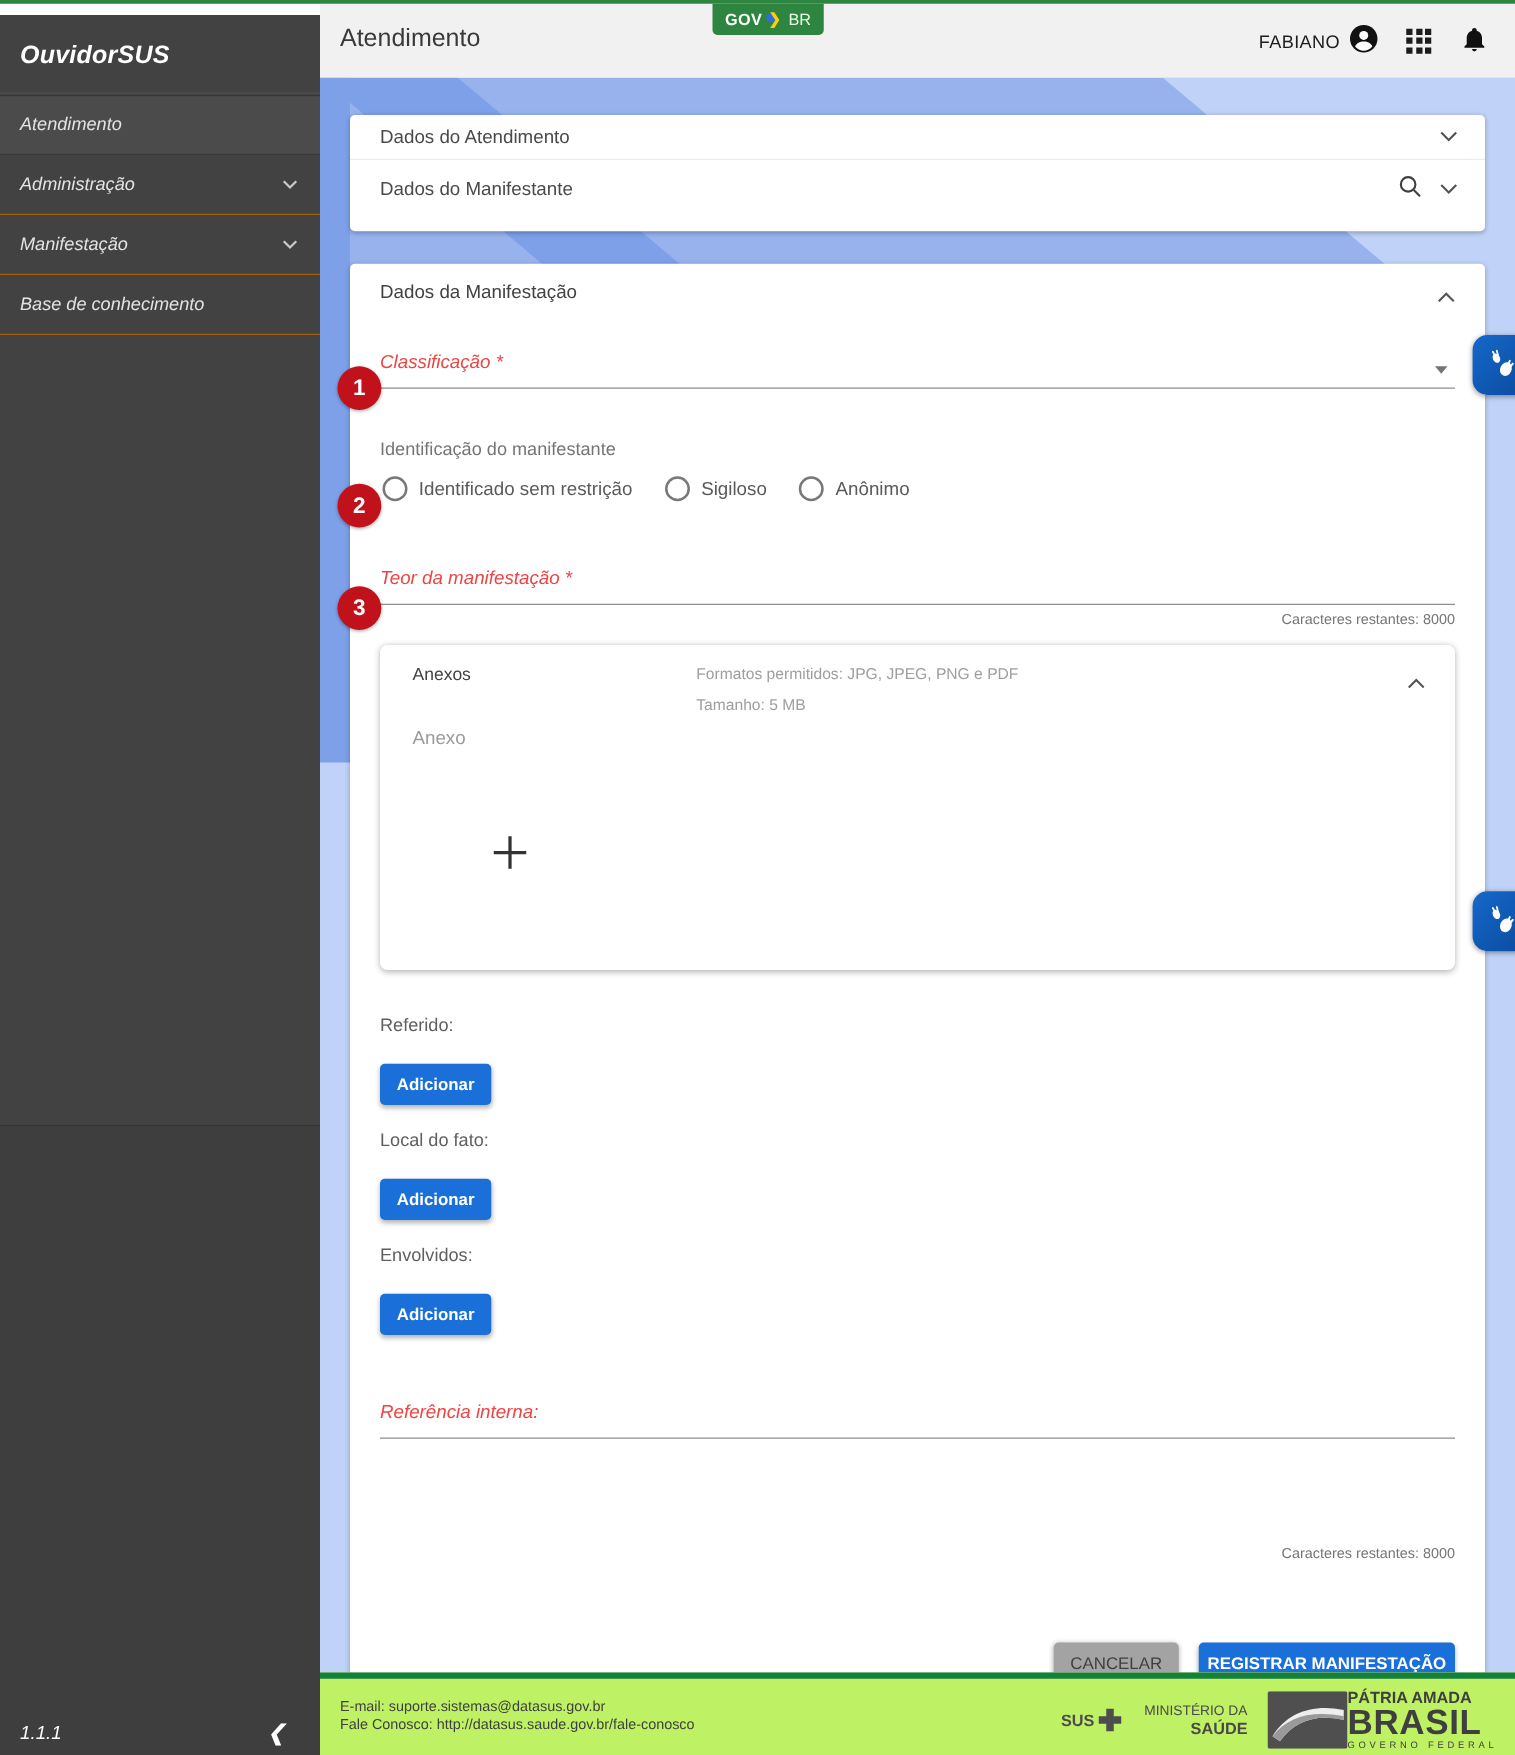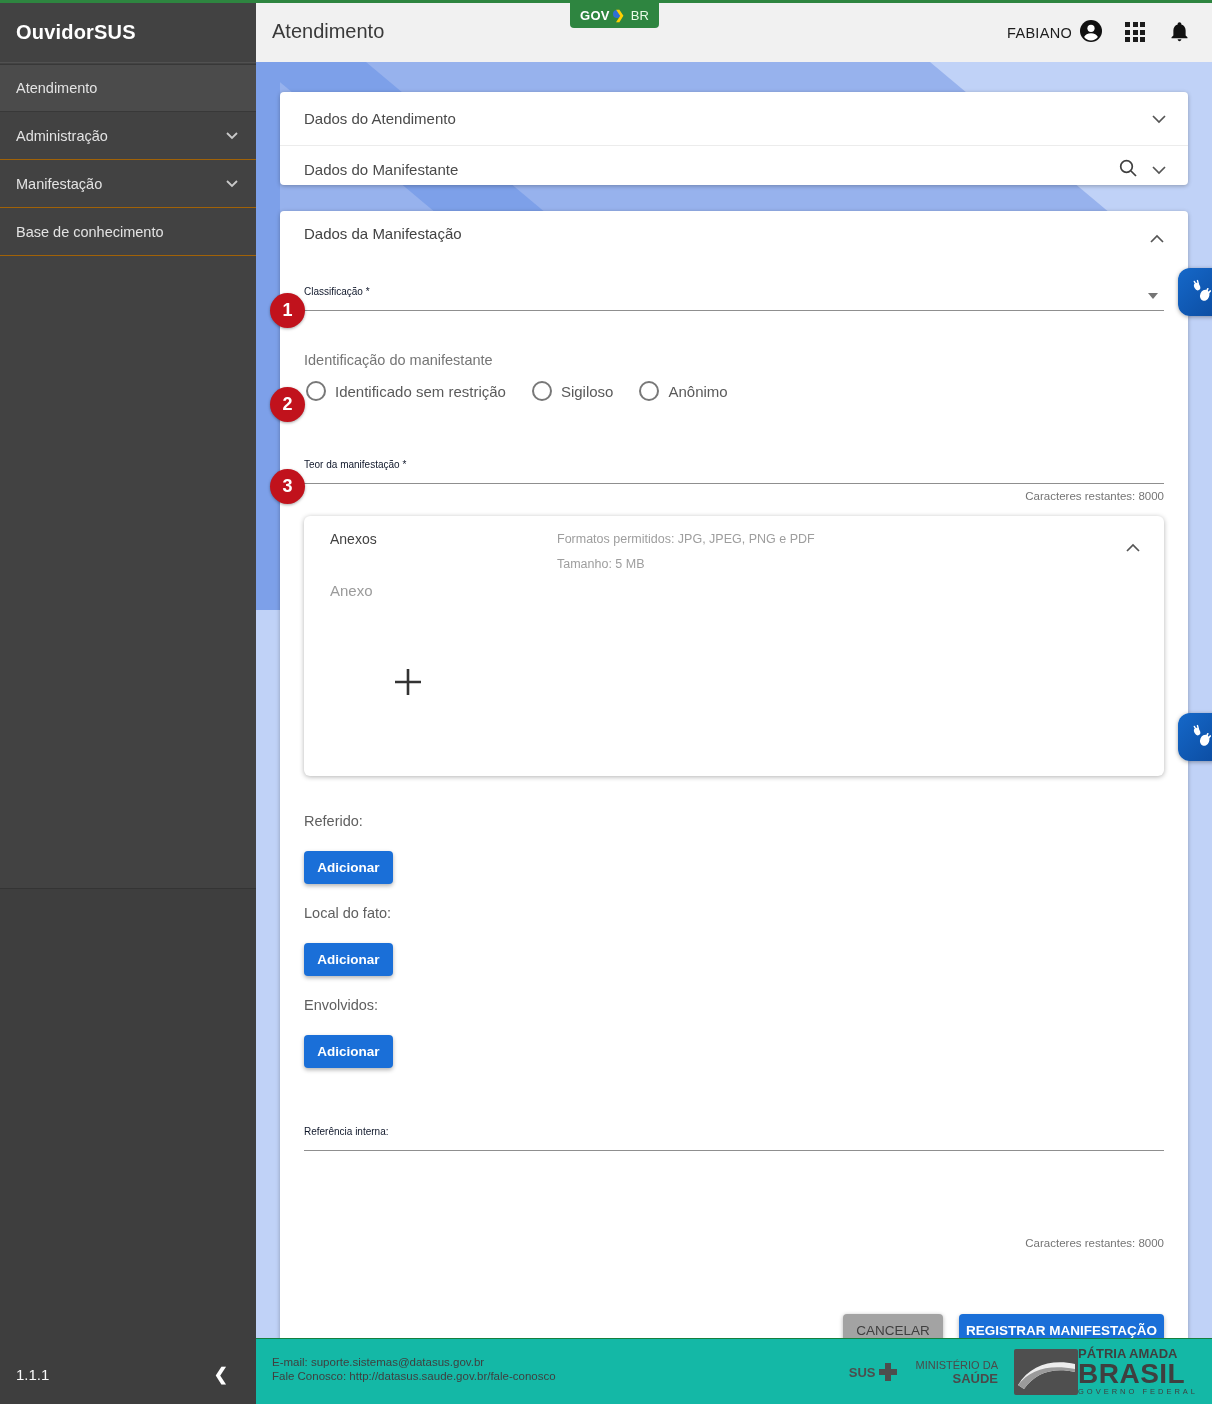--- a/index.html
+++ b/index.html
@@ -3,21 +3,21 @@
 <meta charset="utf-8">
 <style>
   * { margin:0; padding:0; box-sizing:border-box; }
   html,body { width:1212px; height:1404px; overflow:hidden; }
   body { font-family:"Liberation Sans", sans-serif; position:relative; background:#fff; }
 
   
   .green-line { position:absolute; left:0; top:0; width:1212px; height:3px; background:#2e8540; z-index:60; }
 
   
-  .sidebar { position:absolute; left:0; top:0; width:256px; height:1212px; background:#424242; z-index:40; }
+  .sidebar { position:absolute; left:0; top:12px; width:256px; height:1212px; background:#424242; z-index:40;font-style:italic; }
   .sidebar-lower { position:absolute; left:0; top:888px; width:256px; height:516px; background:#3e3e3e; border-top:1px solid #343434; }
   .sidebar-header { position:absolute; left:0; top:3px; width:256px; height:60px; border-bottom:1px solid #515151; display:flex; align-items:center; padding-left:16px; }
   .sidebar-title { color:#ffffff; font-size:20px; font-weight:bold; letter-spacing:.2px; }
   .menu { position:absolute; left:0; top:64px; width:256px; }
   .menu-item { height:48px; display:flex; align-items:center; justify-content:space-between; padding:0 18px 0 16px; color:#e3e3e3; font-size:14.5px; border-bottom:1px solid #a16207; cursor:pointer; }
   .menu-item.selected { background:#4b4b4b; border-top:1px solid #383838; border-bottom:1px solid #383838; }
   .menu-chev { width:12px; height:8px; }
   .menu-chev svg { display:block; }
   .sidebar-bottom { position:absolute; left:0; top:1352px; width:256px; height:44px; display:flex; align-items:center; justify-content:space-between; padding:0 28px 0 16px; color:#fff; }
   .version { font-size:15px; color:#fafafa; }
@@ -42,36 +42,36 @@
   
   .content { position:absolute; left:0; top:62px; width:956px; height:1276px; background:#97b2ed; overflow:hidden; }
   .bg-light-rect { position:absolute; left:0; top:170px; width:956px; height:1106px; background:#c0d2f7; }
   .bg-light-para { position:absolute; left:674px; top:0; width:420px; height:171px; background:#c0d2f7; transform:skewX(50deg); transform-origin:top left; }
   .bg-dark-para { position:absolute; left:0; top:0; width:110px; height:171px; background:#7da0e9; transform:skewX(50deg); transform-origin:top left; }
   .bg-dark-strip { position:absolute; left:0; top:0; width:24px; height:548px; background:#7da0e9; }
 
   
   .card { position:absolute; background:#fff; border-radius:4px; box-shadow:0 1px 4px rgba(0,0,0,.28); }
   .card1 { left:24px; top:30px; width:908px; height:93px; }
-  .acc-row { position:relative; height:54px; display:flex; align-items:center; padding:0 22px 0 24px; cursor:pointer; }
+  .acc-row { position:relative; height:36px; display:flex; align-items:center; padding:0 22px 0 24px; cursor:pointer; }
   .acc-row.first { border-bottom:1px solid #ececec; }
   .acc-row.second { height:47px; }
   .acc-title { font-size:15px; color:#4a4a4a; }
   .acc-icons { position:absolute; right:22px; display:flex; align-items:center; gap:14px; }
 
   .card2 { left:24px; top:149px; width:908px; height:1166px; }
   .section-head { position:absolute; left:24px; top:14px; font-size:15px; color:#424242; }
   .section-chev { position:absolute; right:24px; top:18px; cursor:pointer; }
 
   .badge { position:absolute; left:-10px; width:35px; height:35px; border-radius:50%; background:#c1121c; color:#fff; font-size:18px; font-weight:bold; display:flex; align-items:center; justify-content:center; box-shadow:0 1px 3px rgba(0,0,0,.35); z-index:5; }
   .badge1 { top:82px; }
   .badge2 { top:176px; }
   .badge3 { top:258px; }
 
-  .float-label { font-size:10px; color:#0f172a; }
+  .float-label { font-size:15px; color:#ef4444;font-style:italic; }
   .select-field { position:absolute; left:24px; right:24px; top:70px; height:30px; border-bottom:1px solid #8f8f8f; cursor:pointer; }
   .select-caret { position:absolute; right:6px; top:12px; width:0; height:0; border-left:5px solid transparent; border-right:5px solid transparent; border-top:6px solid #757575; }
 
   .ident-label { position:absolute; left:24px; top:141px; font-size:14.5px; color:#757575; }
   .radio-row { position:absolute; left:26px; top:170px; display:flex; align-items:flex-start; gap:26px; }
   .radio-opt { display:flex; align-items:center; gap:9px; cursor:pointer; }
   .radio-circle { width:20px; height:20px; border:2px solid #787878; border-radius:50%; background:#fff; }
   .radio-label { font-size:15px; color:#5a5a5a; }
 
   .input-line { position:absolute; left:24px; right:24px; border-bottom:1px solid #8f8f8f; cursor:text; }
@@ -99,21 +99,21 @@
   .actions { position:absolute; right:24px; top:1103px; display:flex; gap:16px; }
   .btn-cancel { width:100px; height:33px; background:#a3a3a3; color:#3f3f3f; font-size:13.5px; border:none; border-radius:4px; box-shadow:0 1px 4px rgba(0,0,0,.3); cursor:pointer; font-family:"Liberation Sans", sans-serif; }
   .btn-submit { width:205px; height:33px; background:#1a6fd8; color:#fff; font-size:13.5px; font-weight:bold; border:none; border-radius:4px; box-shadow:0 2px 4px rgba(0,0,0,.3); cursor:pointer; font-family:"Liberation Sans", sans-serif; }
 
   
   .vlibras { position:absolute; right:-14px; width:48px; height:48px; border-radius:12px; background:linear-gradient(135deg,#1568c9,#0b4a9e); box-shadow:0 1px 4px rgba(0,0,0,.35); z-index:45; cursor:pointer; display:flex; align-items:center; justify-content:center; }
   .vlibras1 { top:268px; }
   .vlibras2 { top:713px; }
 
   
-  .footer { position:absolute; left:0; top:1338px; width:956px; height:66px; background:#14b8a6; border-top:1px solid #15803d; }
+  .footer { position:absolute; left:0; top:1338px; width:956px; height:66px; background:#bef264; border-top:5px solid #15803d; }
   .footer-left { position:absolute; left:16px; top:16px; font-size:11.5px; color:#3f3f3f; line-height:14px; }
   .footer-right { position:absolute; right:14px; top:8px; display:flex; align-items:center; gap:16px; }
   .sus-logo { display:flex; align-items:center; gap:2px; }
   .sus-text { font-size:13px; font-weight:bold; color:#4d4d4d; }
   .ministerio { text-align:right; color:#4a4a4a; line-height:13px; }
   .ministerio .l1 { font-size:11px; }
   .ministerio .l2 { font-size:13px; font-weight:bold; }
   .patria { display:flex; align-items:center; gap:0; }
   .patria-text { color:#3f3f3f; }
   .patria-text .p1 { font-size:13px; font-weight:bold; line-height:14px; }

